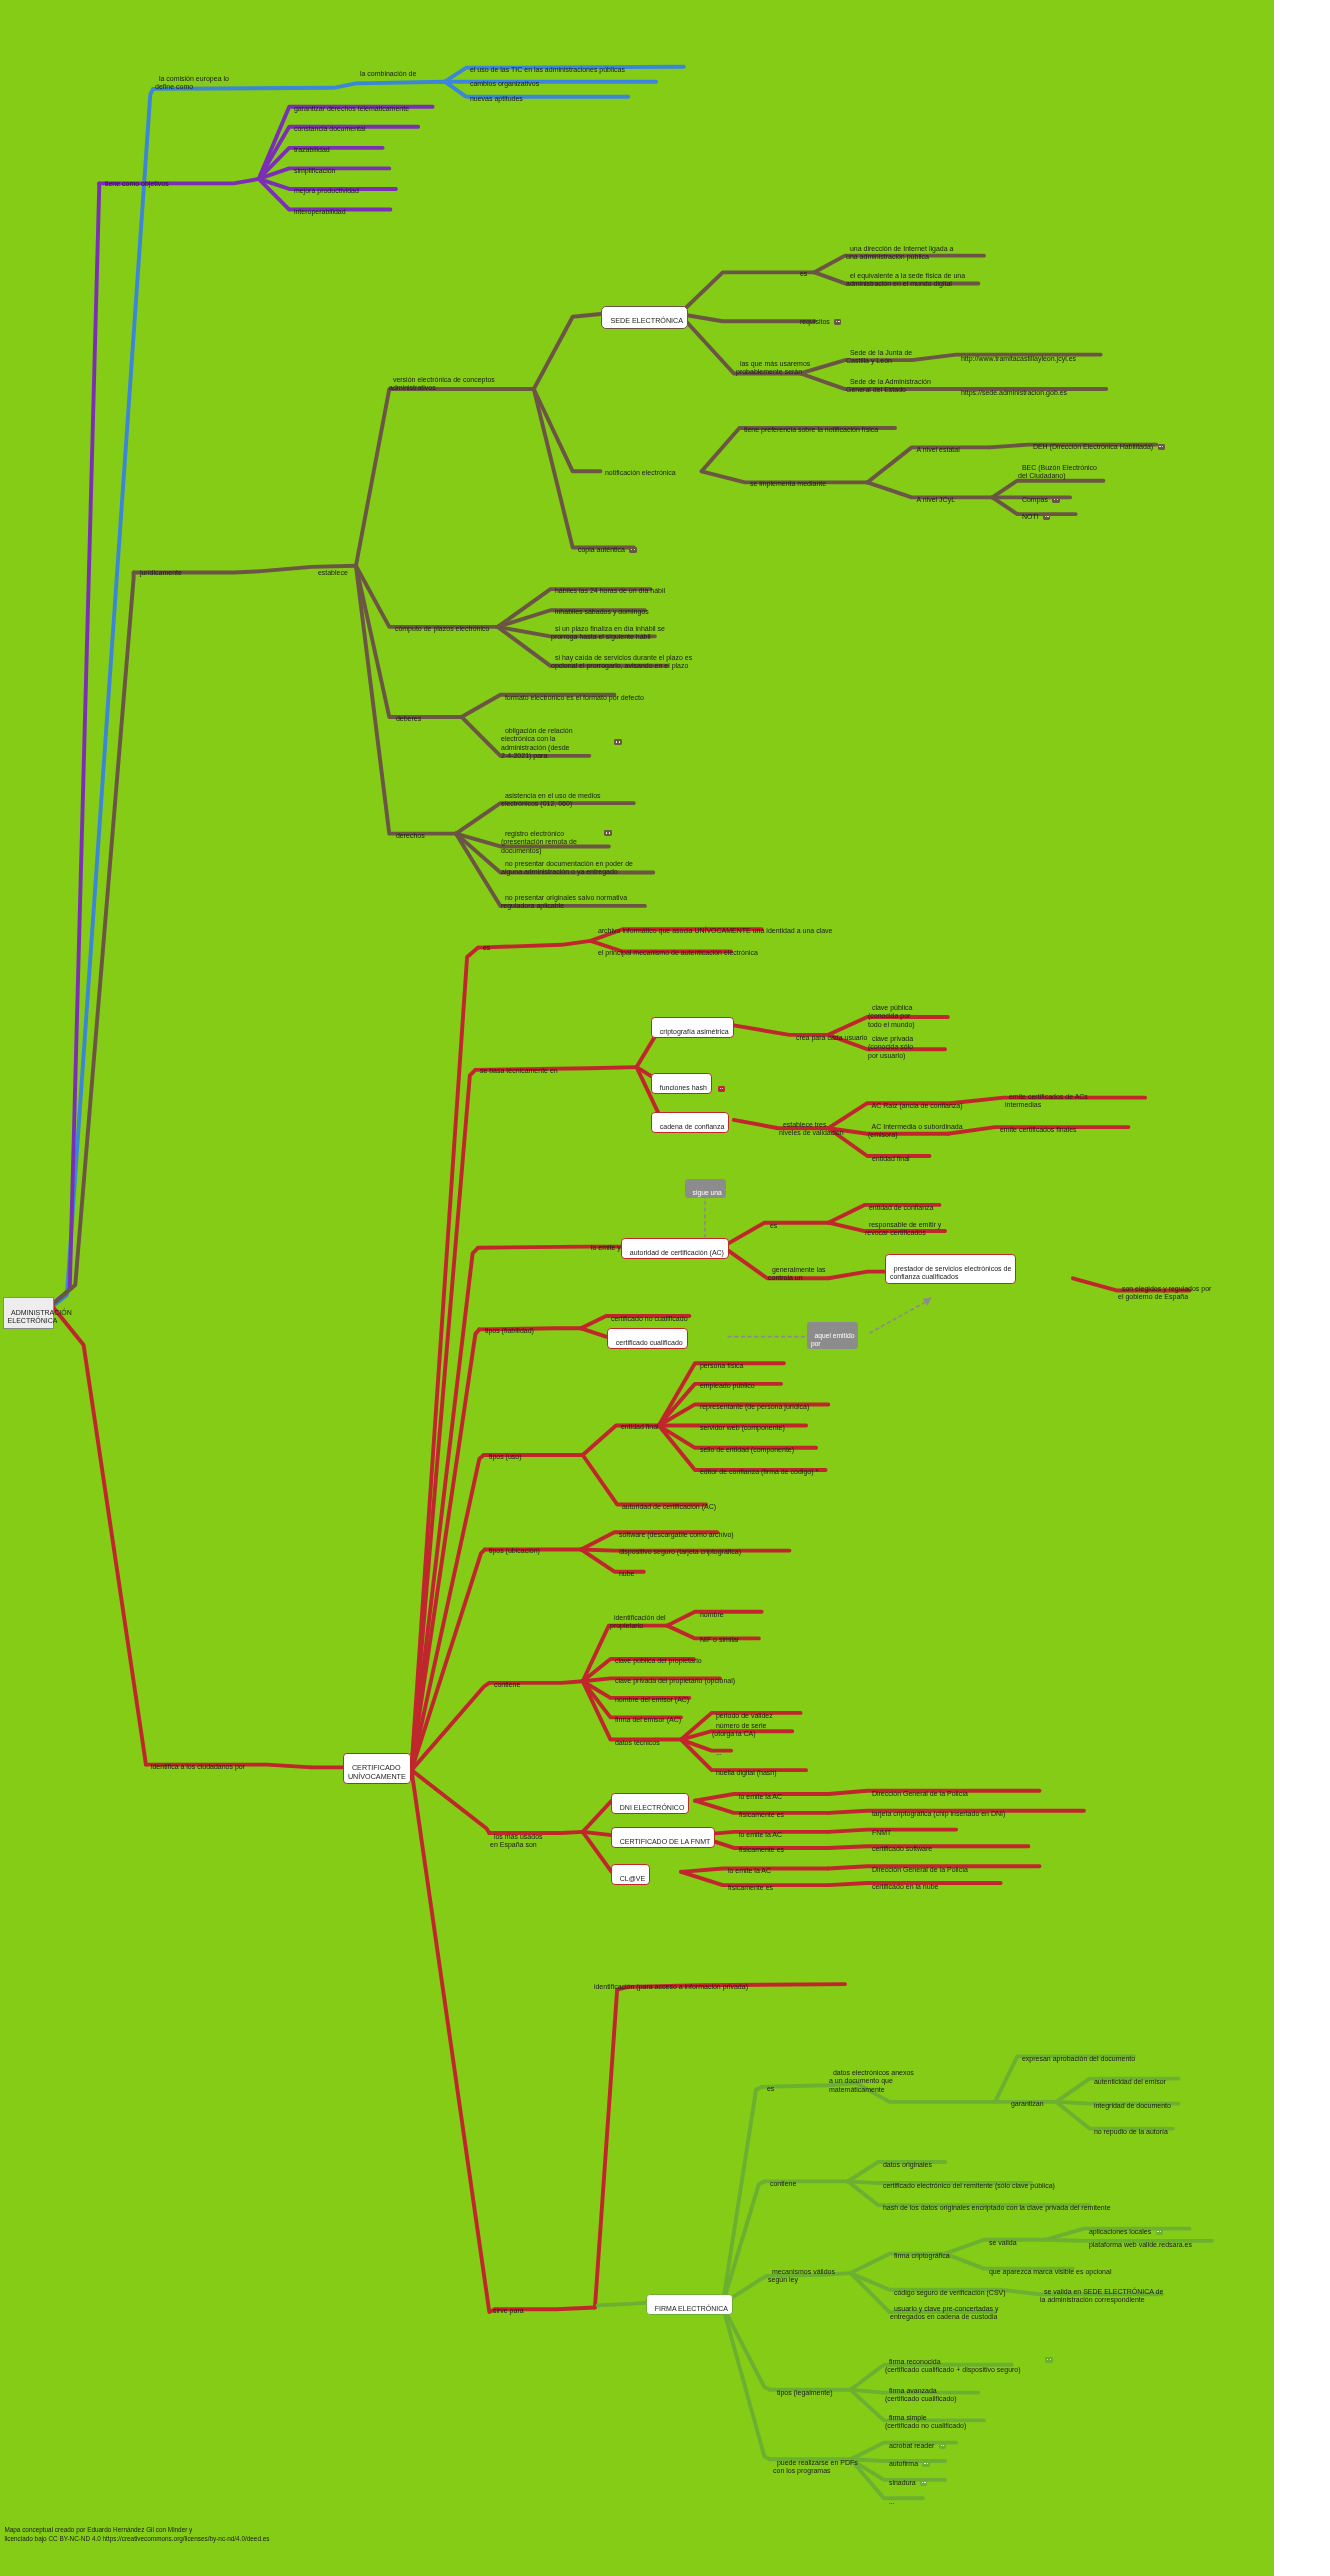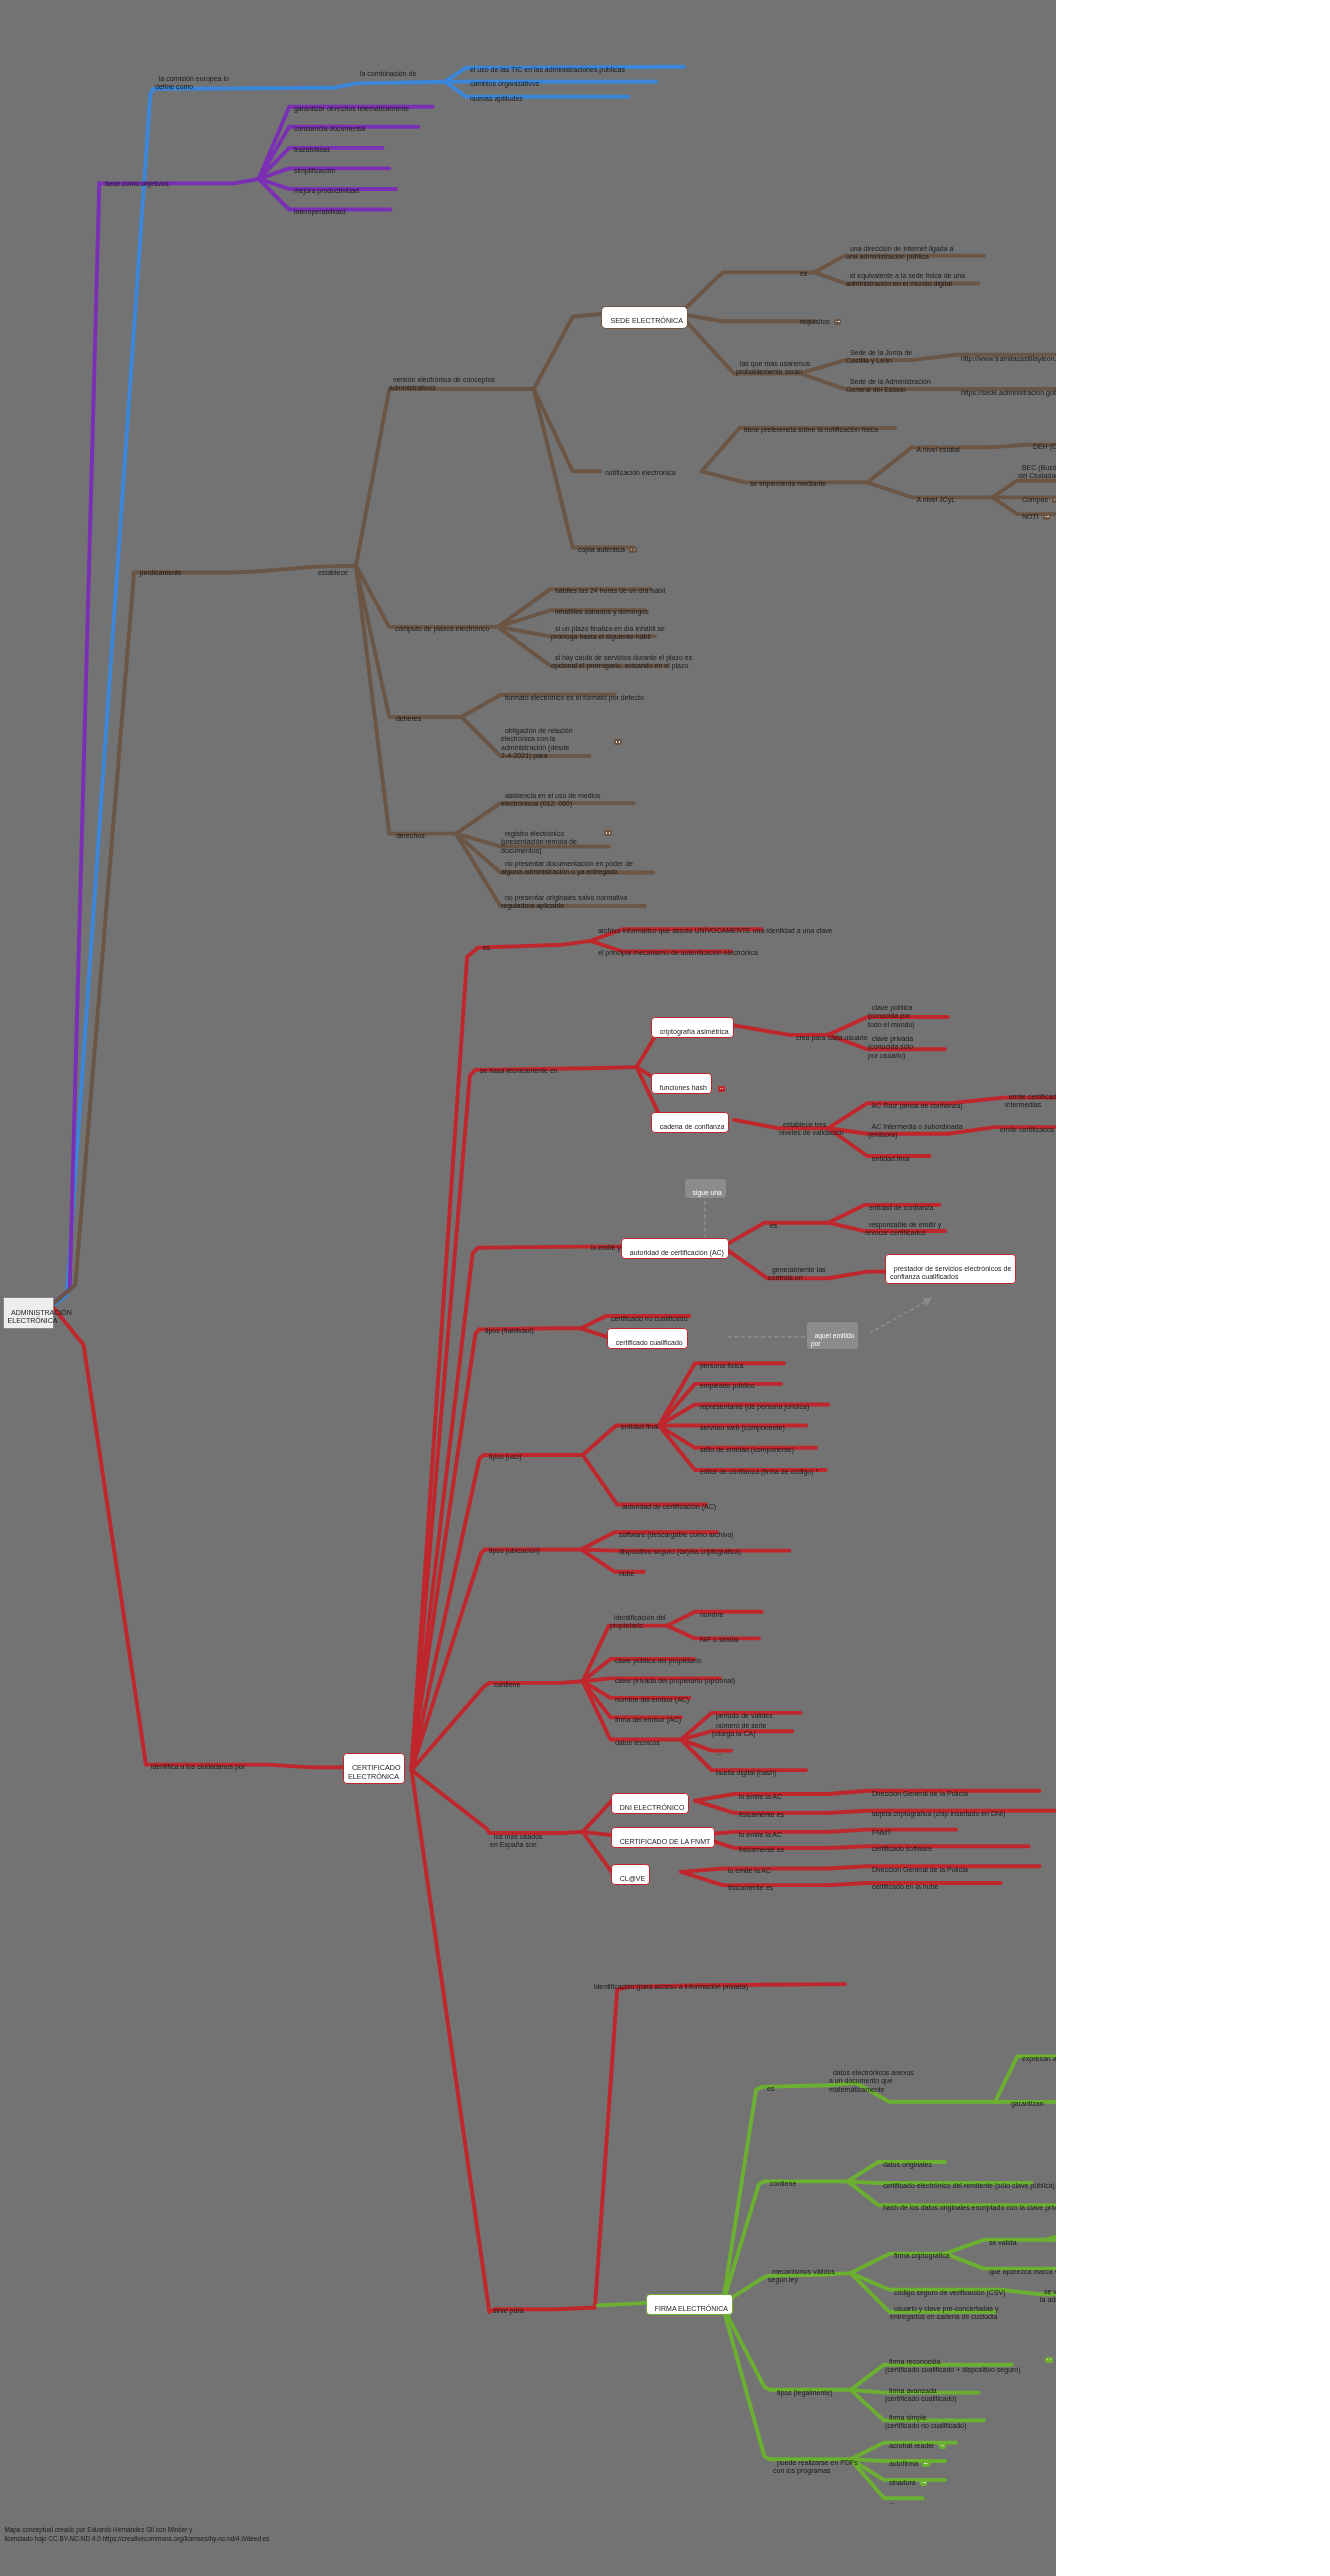--- a/index.html
+++ b/index.html
@@ -1,17 +1,17 @@
 <!DOCTYPE html>
 <html style="font-size:9px"><head>
 <meta charset="utf-8">
 <style>
   html,body{margin:0;padding:0;background:#ffffff;}
   body{font-family:"Liberation Sans", sans-serif;}
-  #canvas{position:relative;width:1056px;height:2576px;background:#737373;overflow:hidden;}
+  #canvas{position:relative;width:1274px;height:2576px;background:#84cc16;overflow:hidden;}
   svg.links{position:absolute;left:0;top:0;width:1331px;height:2576px;pointer-events:none;}
   .node{position:absolute;white-space:pre;line-height:1.22;color:#1a1a1a;}
   .n12{font-size:7px;}
   .n13{font-size:7.2px;}
   
   .boxed{border:1.4px solid #c0272d;border-radius:3.9px;padding:1.1px 3.9px;background:#fff;color:#1a1a1a;}
   .boxed-brown{border:1.4px solid #6b5545;border-radius:5px;padding:1.7px 4.4px;background:#fff;}
   .boxed-green{border:1.4px solid #6cb032;border-radius:3.9px;padding:1.1px 3.9px;background:#fff;}
   .root{border:0.6px solid #888;background:#ededed;padding:2.2px 3.3px;font-size:7px;line-height:1.2;}
   .grey-note{background:#8c8c8c;color:#fff;border-radius:3.3px;padding:1.7px 3.9px;font-size:6.7px;line-height:1.2;}
@@ -370,21 +370,21 @@
   <span>no presentar documentación en poder de
 alguna administración o ya entregado</span></div>
 <div class="node n12" style="left:501px;top:885px;">
   <span>no presentar originales salvo normativa
 reguladora aplicable</span></div>
 
 <div class="node n12" style="left:147px;top:1754px;">
   <span>identifica a los ciudadanos por</span></div>
 <div class="node n13 boxed" style="left:343px;top:1753px;">
   <span>CERTIFICADO
-ELECTRÓNICA</span></div>
+UNÍVOCAMENTE</span></div>
 
 <div class="node n12" style="left:479px;top:935px;">
   <span>es</span></div>
 <div class="node n12" style="left:594px;top:918px;">
   <span>archivo informático que asocia UNÍVOCAMENTE una identidad a una clave</span></div>
 <div class="node n12" style="left:594px;top:940px;">
   <span>el principal mecanismo de autenticación electrónica</span></div>
 
 <div class="node n12" style="left:476px;top:1058px;">
   <span>se basa técnicamente en</span></div>

